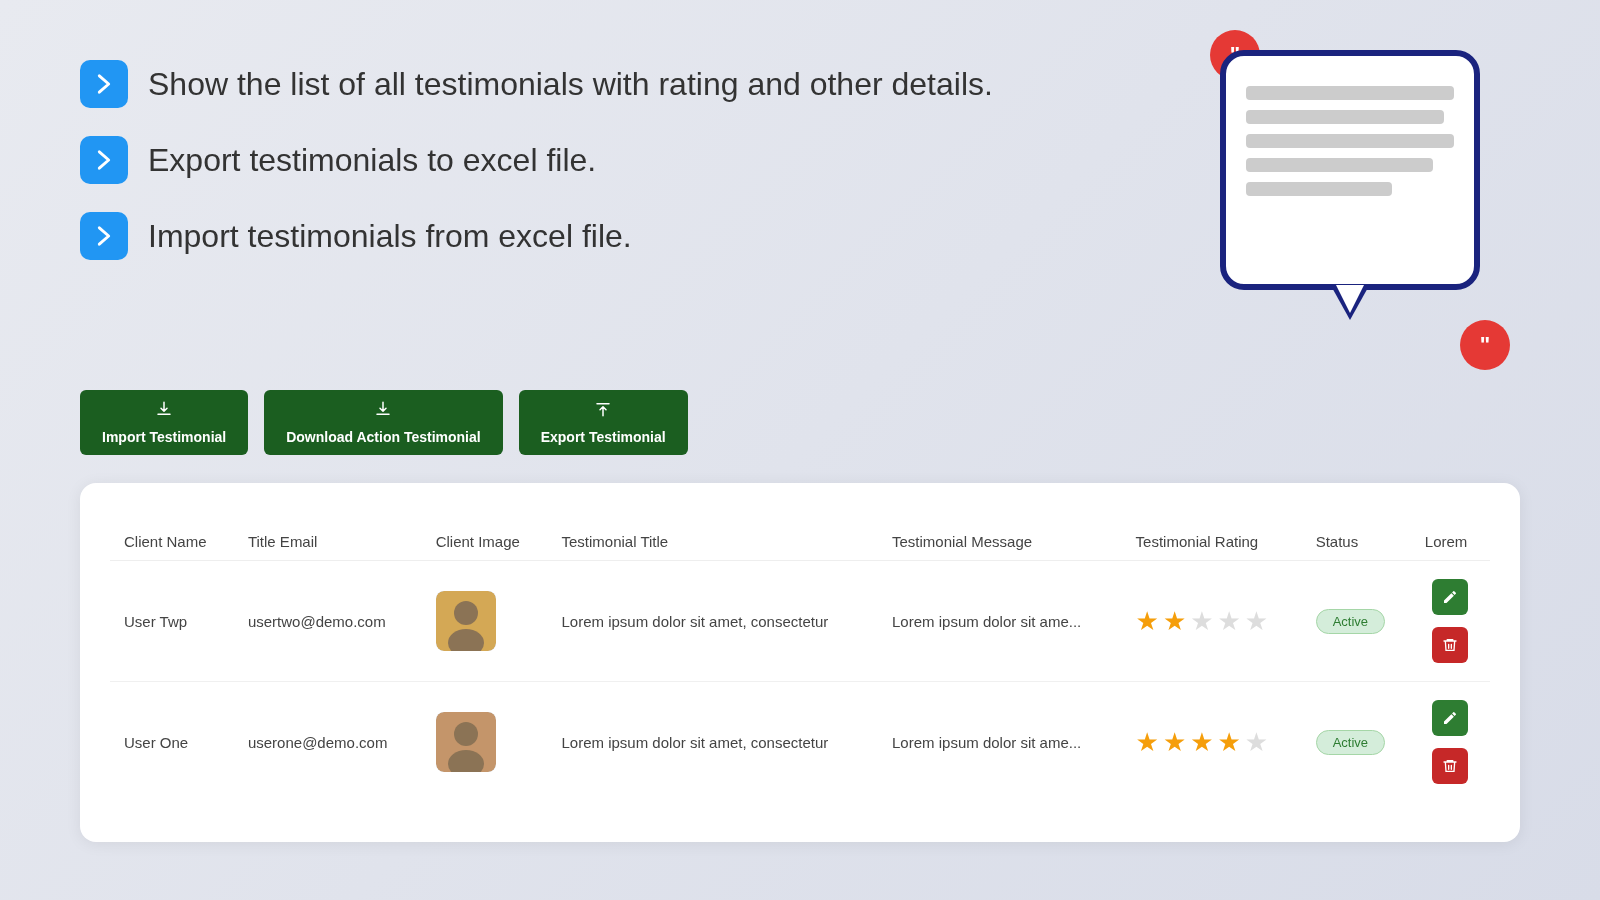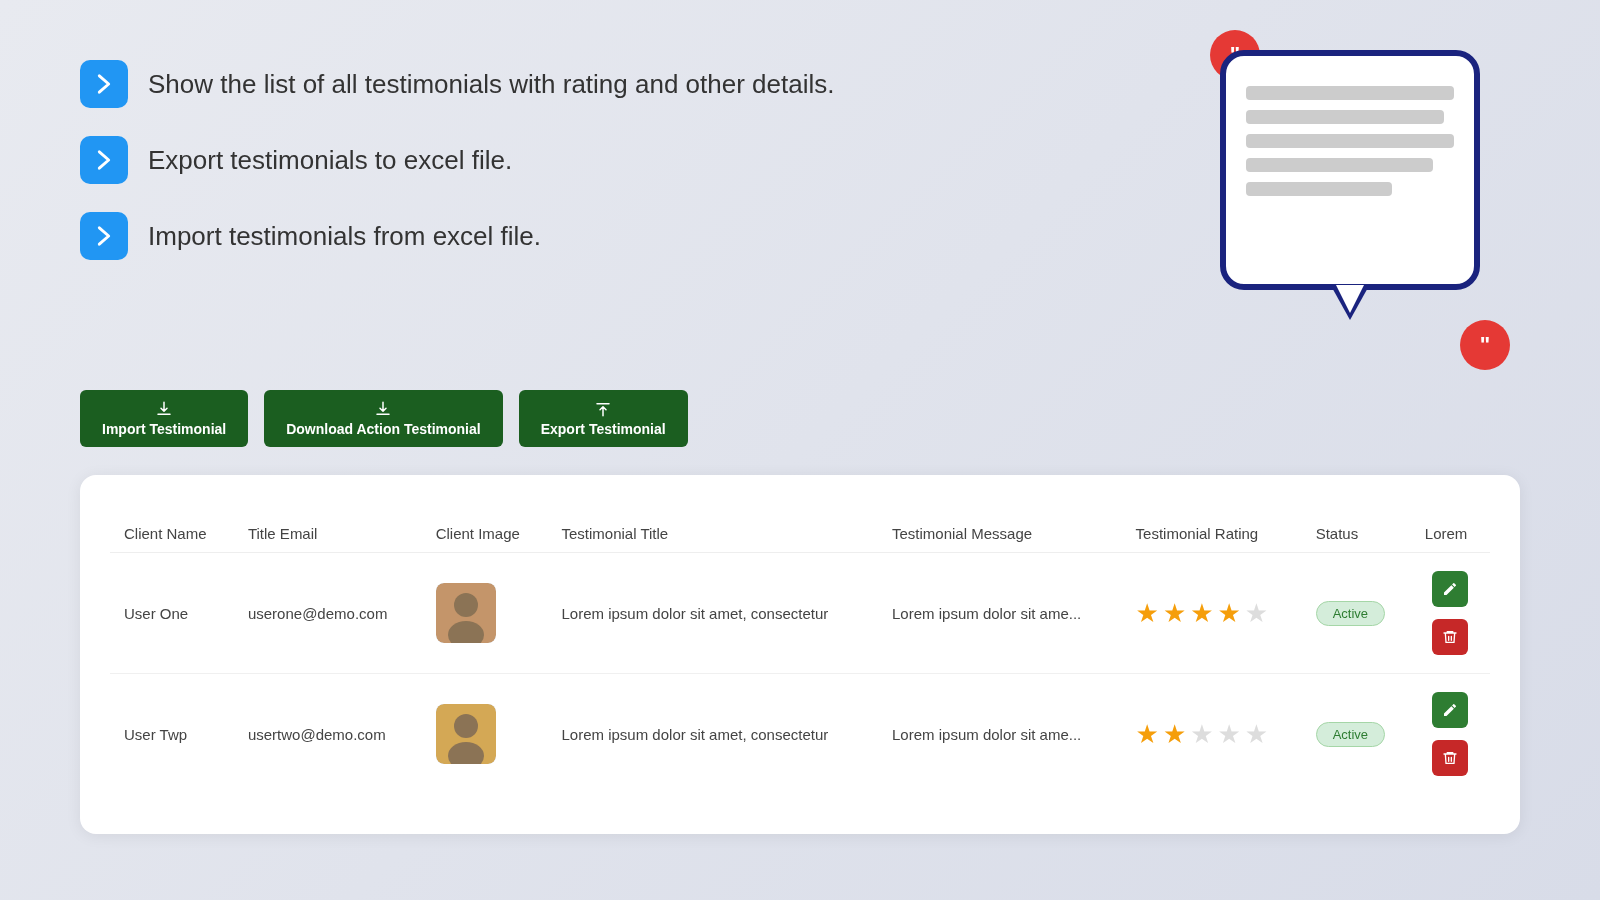--- a/index.html
+++ b/index.html
@@ -44,21 +44,21 @@
       flex-shrink: 0;
     }
 
     .feature-icon svg {
       width: 28px;
       height: 28px;
       fill: white;
     }
 
     .feature-text {
-      font-size: 26px;
+      font-size: 32px;
       color: #333;
       font-weight: 400;
     }
 
     .testimonial-icon-wrapper {
       position: relative;
       width: 320px;
       height: 320px;
       flex-shrink: 0;
       margin-top: -30px;
@@ -149,21 +149,21 @@
       display: flex;
       gap: 16px;
       margin-bottom: 28px;
     }
 
     .btn {
       display: flex;
       flex-direction: column;
       align-items: center;
       justify-content: center;
-      gap: 0;
+      gap: 8px;
       padding: 10px 22px;
       border: none;
       border-radius: 6px;
       cursor: pointer;
       font-size: 14px;
       font-weight: 600;
       color: white;
       background: #1b5e20;
       min-width: 160px;
     }
@@ -352,41 +352,41 @@
           <th>Testimonial Title</th>
           <th>Testimonial Message</th>
           <th>Testimonial Rating</th>
           <th>Status</th>
           <th>Lorem</th>
         </tr>
     </thead>
     <tbody>
 
     <tr>
-    <td>User One</td>
-    <td>userone@demo.com</td>
+    <td>User Twp</td>
+    <td>usertwo@demo.com</td>
     <td>
       <div class="avatar-img">
         
     <svg class="person-svg" viewBox="0 0 60 60" xmlns="http://www.w3.org/2000/svg">
-      <rect width="60" height="60" rx="8" fill="#c4956a"></rect>
+      <rect width="60" height="60" rx="8" fill="#d4a855"></rect>
       <circle cx="30" cy="22" r="12" fill="#8B7355"></circle>
       <ellipse cx="30" cy="52" rx="18" ry="14" fill="#8B7355"></ellipse>
     </svg>
   
       </div>
     </td>
     <td>Lorem ipsum dolor sit amet, consectetur</td>
     <td>Lorem ipsum dolor sit ame...</td>
     <td>
       <div class="stars">
         <span class="star" style="color:#F59E0B">★</span>
               <span class="star" style="color:#F59E0B">★</span>
-              <span class="star" style="color:#F59E0B">★</span>
-              <span class="star" style="color:#F59E0B">★</span>
+              <span class="star" style="color:#ddd">★</span>
+              <span class="star" style="color:#ddd">★</span>
               <span class="star" style="color:#ddd">★</span>
       </div>
     </td>
     <td>
       <span class="status-badge">Active</span>
     </td>
     <td>
       <div class="actions-cell">
         <button class="action-btn edit">
           <svg width="16" height="16" viewBox="0 0 24 24" fill="none" xmlns="http://www.w3.org/2000/svg">
@@ -395,41 +395,41 @@
         </button>
         <button class="action-btn delete">
           <svg width="16" height="16" viewBox="0 0 24 24" fill="none" xmlns="http://www.w3.org/2000/svg">
             <path d="M3 6h18M8 6V4h8v2M19 6l-1 14H6L5 6h14zM10 11v6M14 11v6" stroke="white" stroke-width="2" stroke-linecap="round"></path>
           </svg>
         </button>
       </div>
     </td>
   </tr>
         <tr>
-    <td>User Twp</td>
-    <td>usertwo@demo.com</td>
+    <td>User One</td>
+    <td>userone@demo.com</td>
     <td>
       <div class="avatar-img">
         
     <svg class="person-svg" viewBox="0 0 60 60" xmlns="http://www.w3.org/2000/svg">
-      <rect width="60" height="60" rx="8" fill="#d4a855"></rect>
+      <rect width="60" height="60" rx="8" fill="#c4956a"></rect>
       <circle cx="30" cy="22" r="12" fill="#8B7355"></circle>
       <ellipse cx="30" cy="52" rx="18" ry="14" fill="#8B7355"></ellipse>
     </svg>
   
       </div>
     </td>
     <td>Lorem ipsum dolor sit amet, consectetur</td>
     <td>Lorem ipsum dolor sit ame...</td>
     <td>
       <div class="stars">
         <span class="star" style="color:#F59E0B">★</span>
               <span class="star" style="color:#F59E0B">★</span>
-              <span class="star" style="color:#ddd">★</span>
-              <span class="star" style="color:#ddd">★</span>
+              <span class="star" style="color:#F59E0B">★</span>
+              <span class="star" style="color:#F59E0B">★</span>
               <span class="star" style="color:#ddd">★</span>
       </div>
     </td>
     <td>
       <span class="status-badge">Active</span>
     </td>
     <td>
       <div class="actions-cell">
         <button class="action-btn edit">
           <svg width="16" height="16" viewBox="0 0 24 24" fill="none" xmlns="http://www.w3.org/2000/svg">

